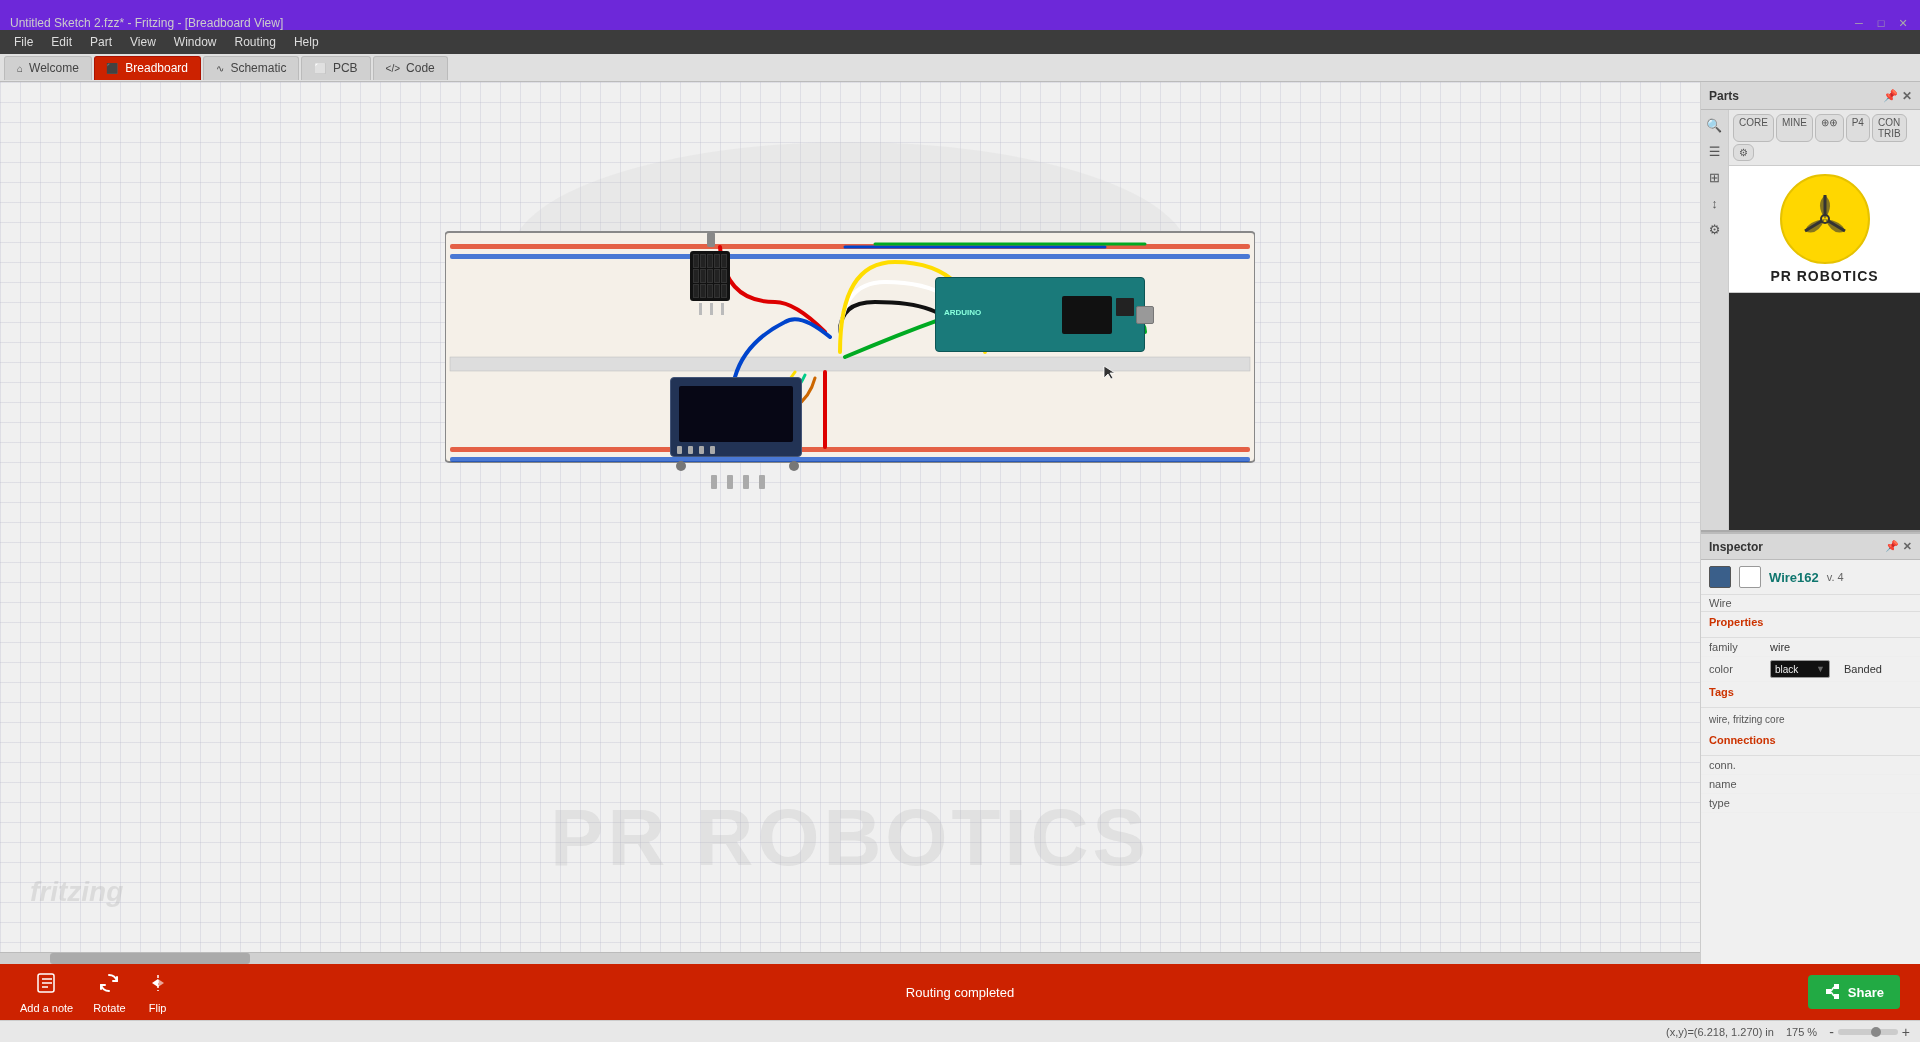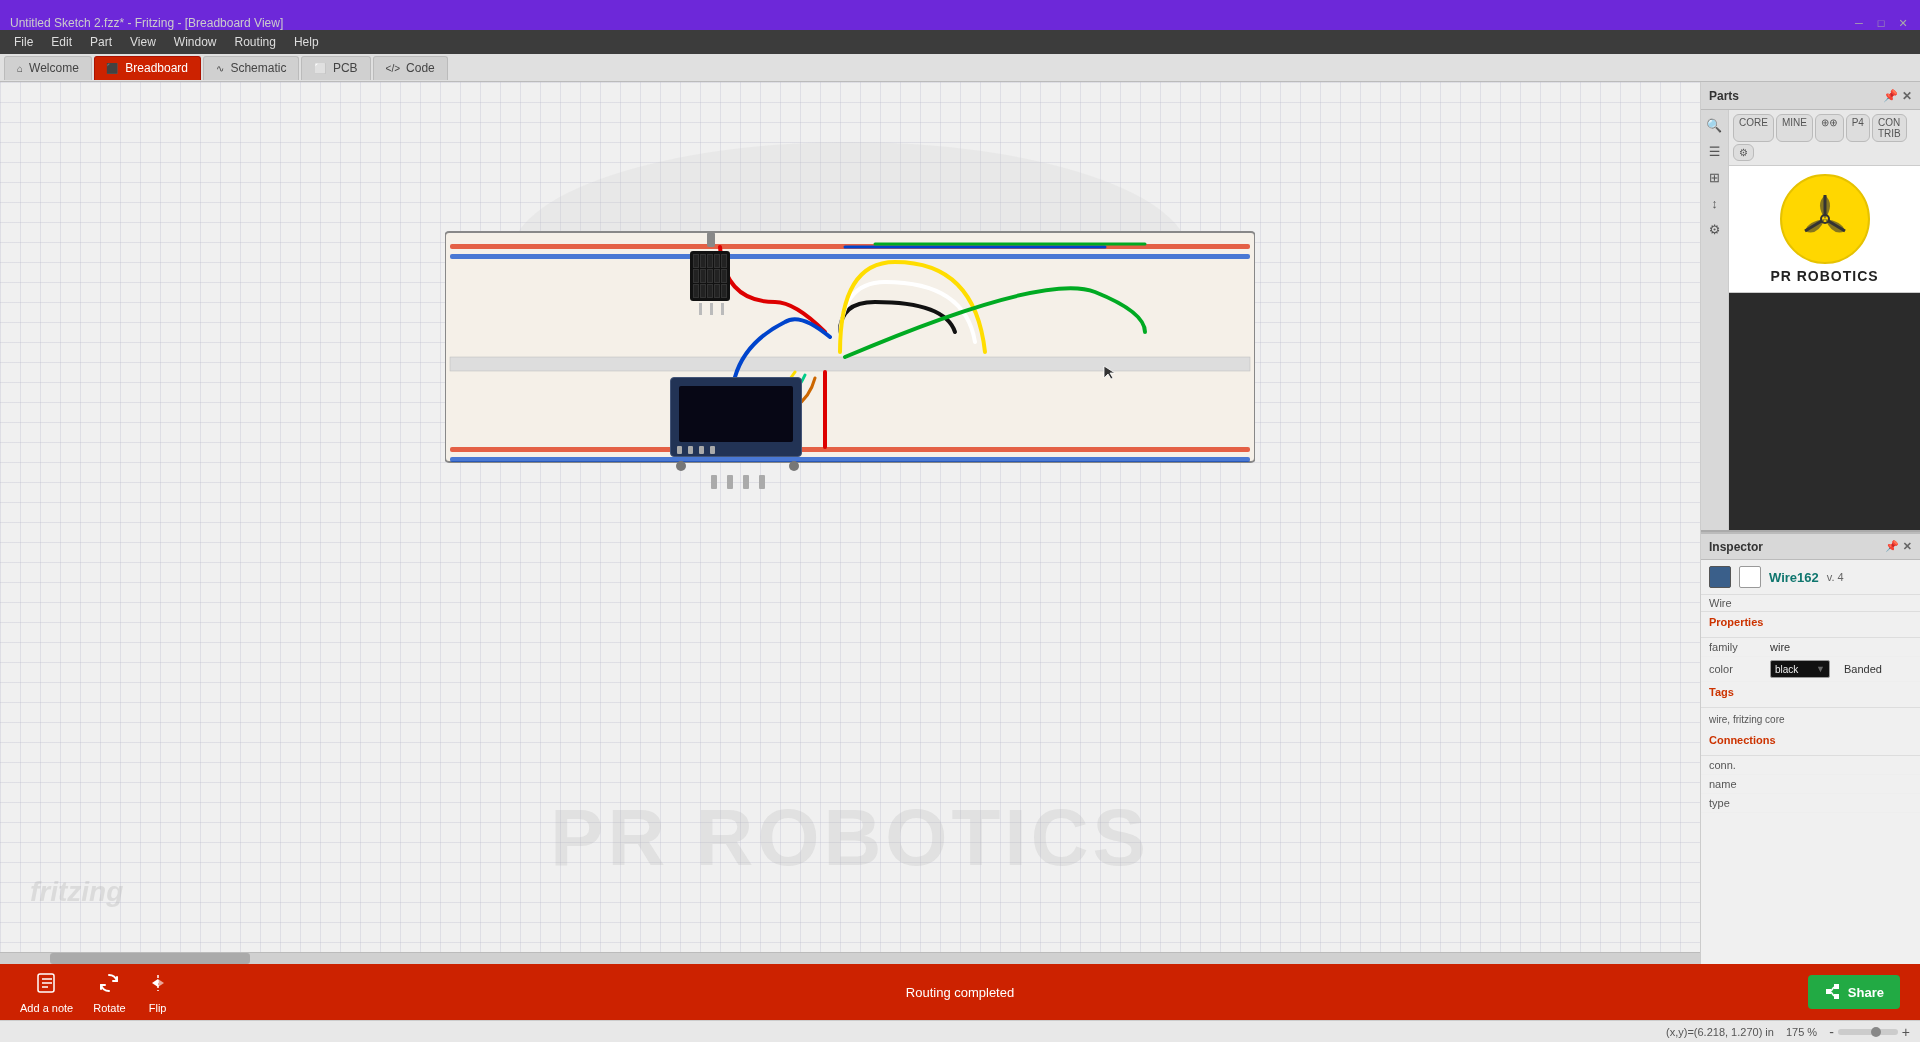--- a/index.html
+++ b/index.html
@@ -521,20 +521,39 @@
         <div style="background:#222;border:0.5px solid #333;"></div>
       </div>
 
       <div style="display:flex;gap:8px;margin-top:2px;justify-content:center;">
         <div style="width:3px;height:12px;background:#bbb;"></div>
         <div style="width:3px;height:12px;background:#bbb;"></div>
         <div style="width:3px;height:12px;background:#bbb;"></div>
       </div>
     </div>
 
+    <div style="position:absolute;top:195px;left:calc(50% + 85px);width:215px;height:80px;">
+      <div style="width:210px;height:75px;background:#1a7a7a;border-radius:4px;border:1px solid #0d5555;position:relative;">
+
+        <div style="position:absolute;right:-10px;top:28px;width:18px;height:18px;background:#999;border-radius:2px;border:1px solid #777;"></div>
+
+        <div style="position:absolute;right:32px;top:18px;width:50px;height:38px;background:#111;border-radius:2px;"></div>
+
+        <div style="position:absolute;right:10px;top:20px;width:18px;height:18px;background:#222;border-radius:1px;"></div>
+
+        <div style="position:absolute;top:2px;left:5px;right:5px;height:8px;display:flex;gap:2px;">
+          
+        </div>
+
+        <div style="position:absolute;bottom:2px;left:5px;right:5px;height:8px;display:flex;gap:2px;">
+        </div>
+
+        <div style="position:absolute;left:8px;top:30px;font-size:8px;color:#88ffdd;font-weight:bold;">ARDUINO</div>
+      </div>
+    </div>
 
     <div style="position:absolute;top:295px;left:calc(50% - 180px);width:135px;height:120px;">
 
       <div style="width:132px;height:80px;background:#223355;border-radius:4px;border:1px solid #445577;position:relative;">
 
         <div style="position:absolute;top:8px;left:8px;right:8px;bottom:14px;background:#070715;border-radius:2px;"></div>
 
         <div style="position:absolute;bottom:2px;left:6px;display:flex;gap:6px;">
           <div style="width:5px;height:8px;background:#aaa;border-radius:1px;"></div>
           <div style="width:5px;height:8px;background:#aaa;border-radius:1px;"></div>

